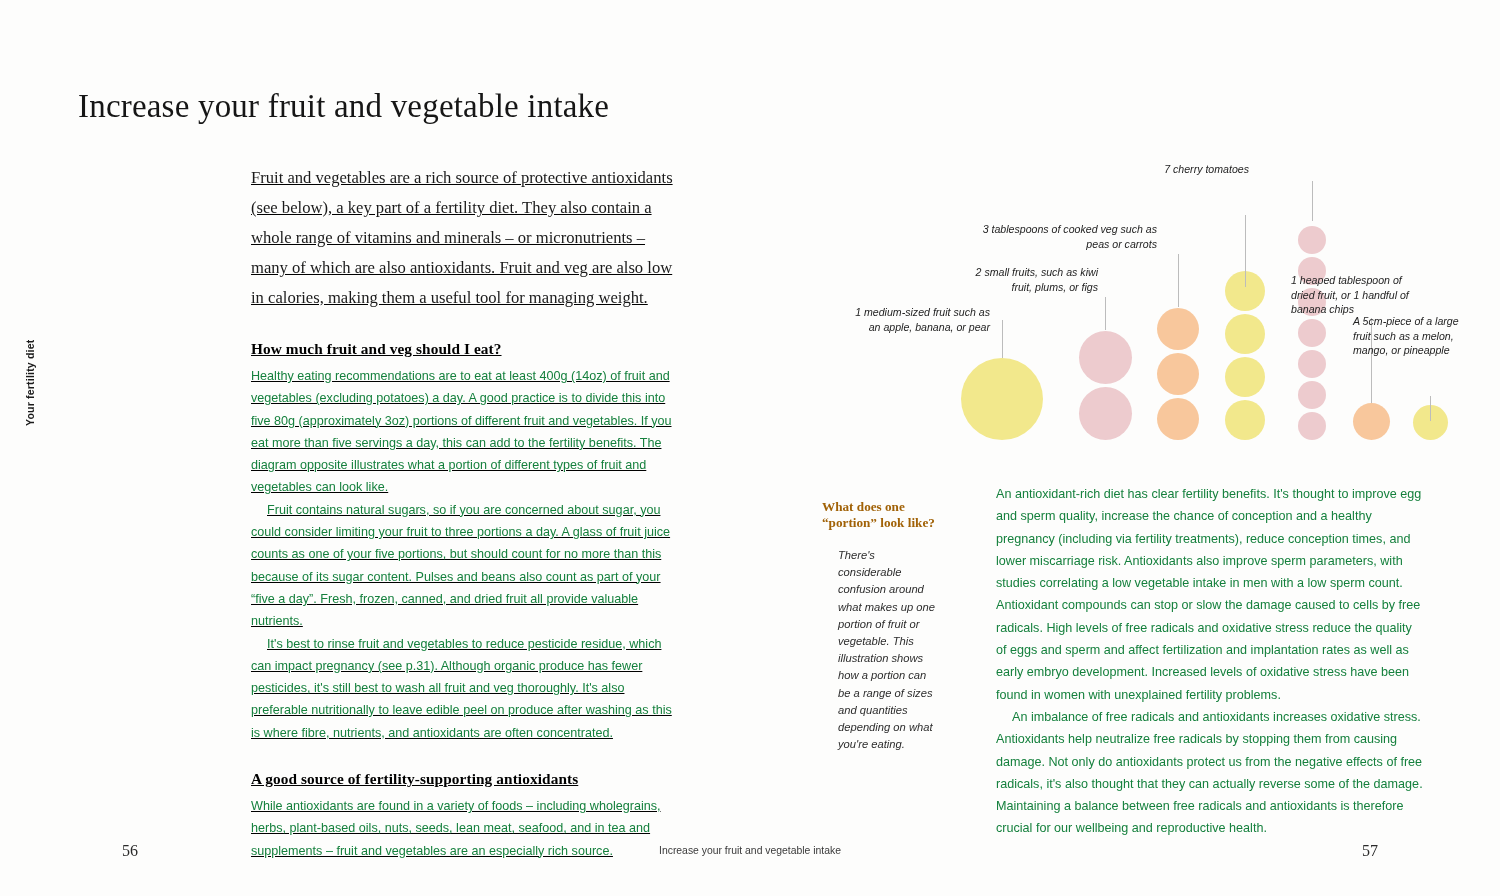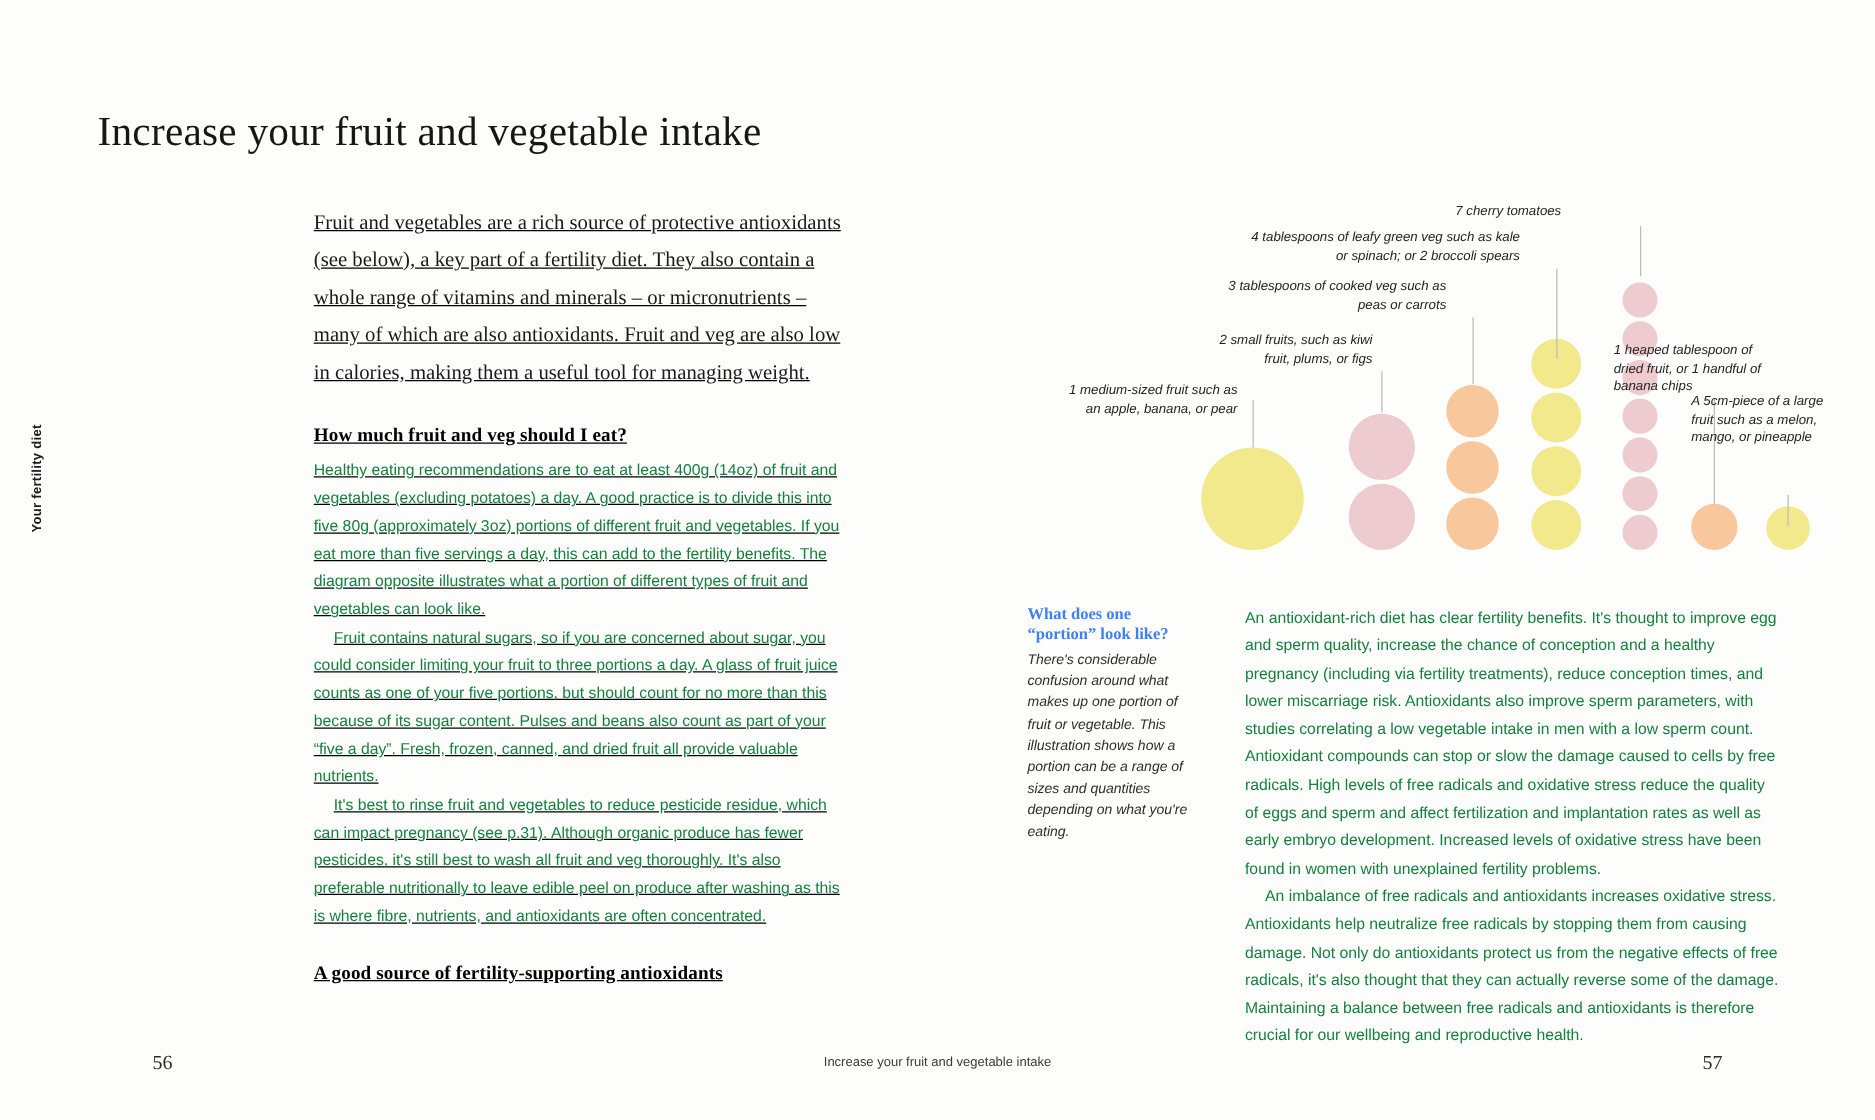--- a/index.html
+++ b/index.html
@@ -94,30 +94,30 @@
     position: absolute;
     left: 822px;
     top: 483px;
     width: 130px;
   }
   .sidebar-note h3 {
     font-family: "Liberation Serif", serif;
     font-size: 13.2px;
     font-weight: bold;
     line-height: 16px;
-    color: #3b82f6;
-    margin: 0 0 5px 0;
+    color: #a16207;
+    margin: 16px 0 5px 0;
   }
   .sidebar-note p {
     font-family: "Liberation Sans", sans-serif;
     font-style: italic;
     font-size: 11.2px;
     line-height: 17.2px;
     color: #2c2c2c;
-    margin: 0;
+    margin: 16px;
   }
 
   
   #diagram {
     position: absolute;
     left: 815px;
     top: 150px;
     width: 640px;
     height: 320px;
   }
@@ -174,41 +174,41 @@
 
   <div class="left-col">
     <p class="intro">Fruit and vegetables are a rich source of protective antioxidants (see below), a key part of a fertility diet. They also contain a whole range of vitamins and minerals – or micronutrients – many of which are also antioxidants. Fruit and veg are also low in calories, making them a useful tool for managing weight.</p>
 
     <h2 class="subhead">How much fruit and veg should I eat?</h2>
     <p class="body-p">Healthy eating recommendations are to eat at least 400g (14oz) of fruit and vegetables (excluding potatoes) a day. A good practice is to divide this into five 80g (approximately 3oz) portions of different fruit and vegetables. If you eat more than five servings a day, this can add to the fertility benefits. The diagram opposite illustrates what a portion of different types of fruit and vegetables can look like.</p>
     <p class="body-p indent">Fruit contains natural sugars, so if you are concerned about sugar, you could consider limiting your fruit to three portions a day. A glass of fruit juice counts as one of your five portions, but should count for no more than this because of its sugar content. Pulses and beans also count as part of your “five a day”. Fresh, frozen, canned, and dried fruit all provide valuable nutrients.</p>
     <p class="body-p indent">It's best to rinse fruit and vegetables to reduce pesticide residue, which can impact pregnancy (see p.31). Although organic produce has fewer pesticides, it's still best to wash all fruit and veg thoroughly. It's also preferable nutritionally to leave edible peel on produce after washing as this is where fibre, nutrients, and antioxidants are often concentrated.</p>
 
     <h2 class="subhead second">A good source of fertility-supporting antioxidants</h2>
+    <p class="body-p">While antioxidants are found in a variety of foods – including wholegrains, herbs, plant-based oils, nuts, seeds, lean meat, seafood, and in tea and supplements – fruit and vegetables are an especially rich source.</p>
   </div>
 
   <div id="diagram">
       <div class="dcircle" style="width: 82px; height: 82px; left: 146px; top: 208px; background: rgb(242, 232, 140);"></div>
       <div class="dleader" style="left: 187px; top: 170px; height: 38px; background: rgb(188, 188, 188);"></div>
       <div class="dlabel right-al" style="left: 40px; top: 155px; width: 135px;">1 medium-sized fruit such as an apple, banana, or pear</div>
       <div class="dcircle" style="width: 53px; height: 53px; left: 263.5px; top: 237px; background: rgb(237, 203, 206);"></div>
       <div class="dcircle" style="width: 53px; height: 53px; left: 263.5px; top: 181px; background: rgb(237, 203, 206);"></div>
       <div class="dleader" style="left: 290px; top: 147px; height: 33px; background: rgb(188, 188, 188);"></div>
       <div class="dlabel right-al" style="left: 140px; top: 115px; width: 143px;">2 small fruits, such as kiwi fruit, plums, or figs</div>
       <div class="dcircle" style="width: 42px; height: 42px; left: 342px; top: 248px; background: rgb(248, 199, 156);"></div>
       <div class="dcircle" style="width: 42px; height: 42px; left: 342px; top: 203px; background: rgb(248, 199, 156);"></div>
       <div class="dcircle" style="width: 42px; height: 42px; left: 342px; top: 158px; background: rgb(248, 199, 156);"></div>
       <div class="dleader" style="left: 363px; top: 104px; height: 53px; background: rgb(188, 188, 188);"></div>
       <div class="dlabel right-al" style="left: 150px; top: 72px; width: 192px;">3 tablespoons of cooked veg such as peas or carrots</div>
       <div class="dcircle" style="width: 40px; height: 40px; left: 410px; top: 250px; background: rgb(242, 232, 140);"></div>
       <div class="dcircle" style="width: 40px; height: 40px; left: 410px; top: 207px; background: rgb(242, 232, 140);"></div>
       <div class="dcircle" style="width: 40px; height: 40px; left: 410px; top: 164px; background: rgb(242, 232, 140);"></div>
       <div class="dcircle" style="width: 40px; height: 40px; left: 410px; top: 121px; background: rgb(242, 232, 140);"></div>
       <div class="dleader" style="left: 430px; top: 65px; height: 72px; background: rgb(188, 188, 188);"></div>
-      <div class="dlabel right-al" style="left: 175px; top: 33px; width: 226px;">4 tablespoons of leafy green veg such as kale or spinach; or 2 broccoli spears</div>
       <div class="dcircle" style="width: 28px; height: 28px; left: 483px; top: 262px; background: rgb(237, 203, 206);"></div>
       <div class="dcircle" style="width: 28px; height: 28px; left: 483px; top: 231px; background: rgb(237, 203, 206);"></div>
       <div class="dcircle" style="width: 28px; height: 28px; left: 483px; top: 200px; background: rgb(237, 203, 206);"></div>
       <div class="dcircle" style="width: 28px; height: 28px; left: 483px; top: 169px; background: rgb(237, 203, 206);"></div>
       <div class="dcircle" style="width: 28px; height: 28px; left: 483px; top: 138px; background: rgb(237, 203, 206);"></div>
       <div class="dcircle" style="width: 28px; height: 28px; left: 483px; top: 107px; background: rgb(237, 203, 206);"></div>
       <div class="dcircle" style="width: 28px; height: 28px; left: 483px; top: 76px; background: rgb(237, 203, 206);"></div>
       <div class="dleader" style="left: 497px; top: 31px; height: 40px; background: rgb(188, 188, 188);"></div>
       <div class="dlabel right-al" style="left: 300px; top: 12px; width: 134px;">7 cherry tomatoes</div>
       <div class="dcircle" style="width: 37px; height: 37px; left: 537.5px; top: 253px; background: rgb(248, 199, 156);"></div>

